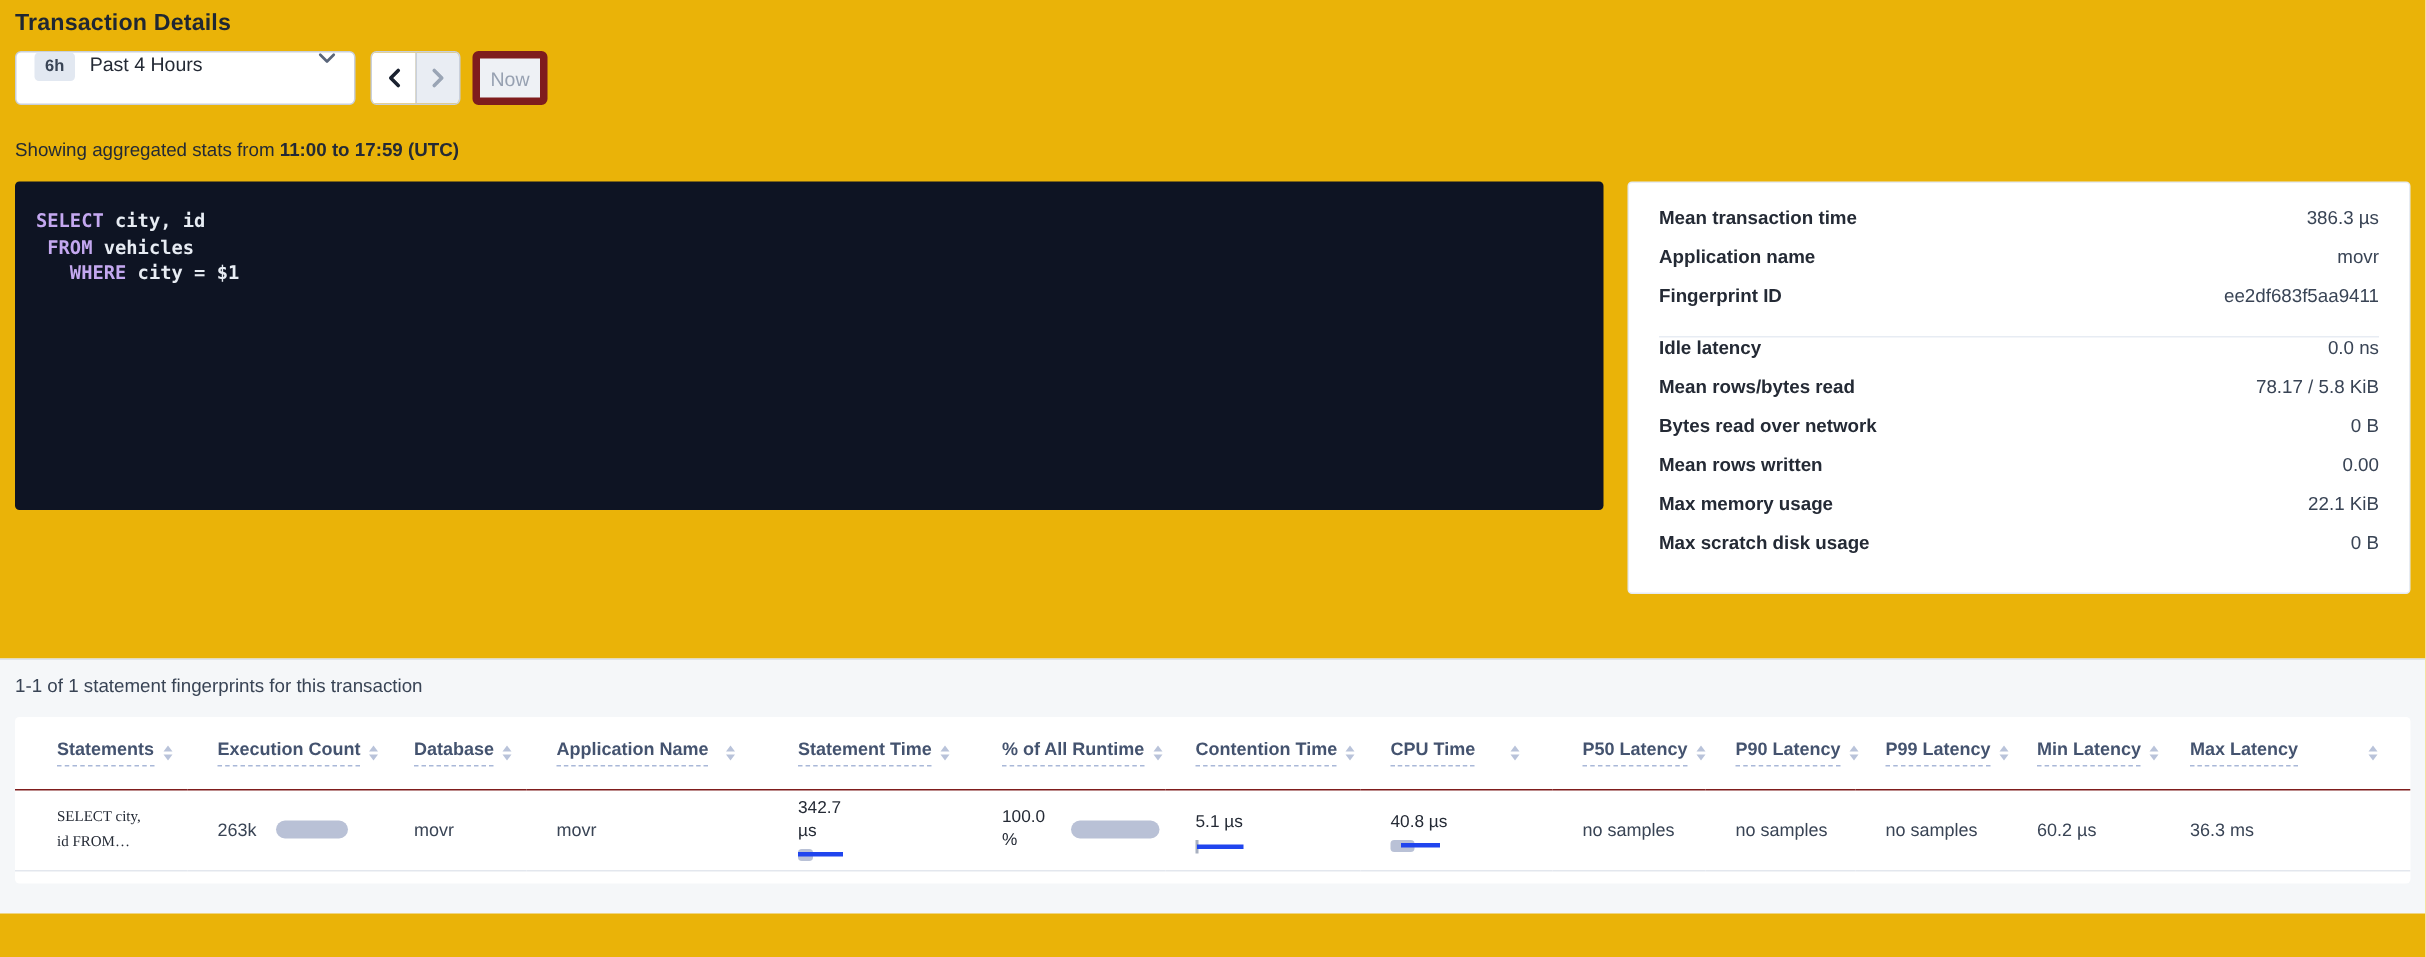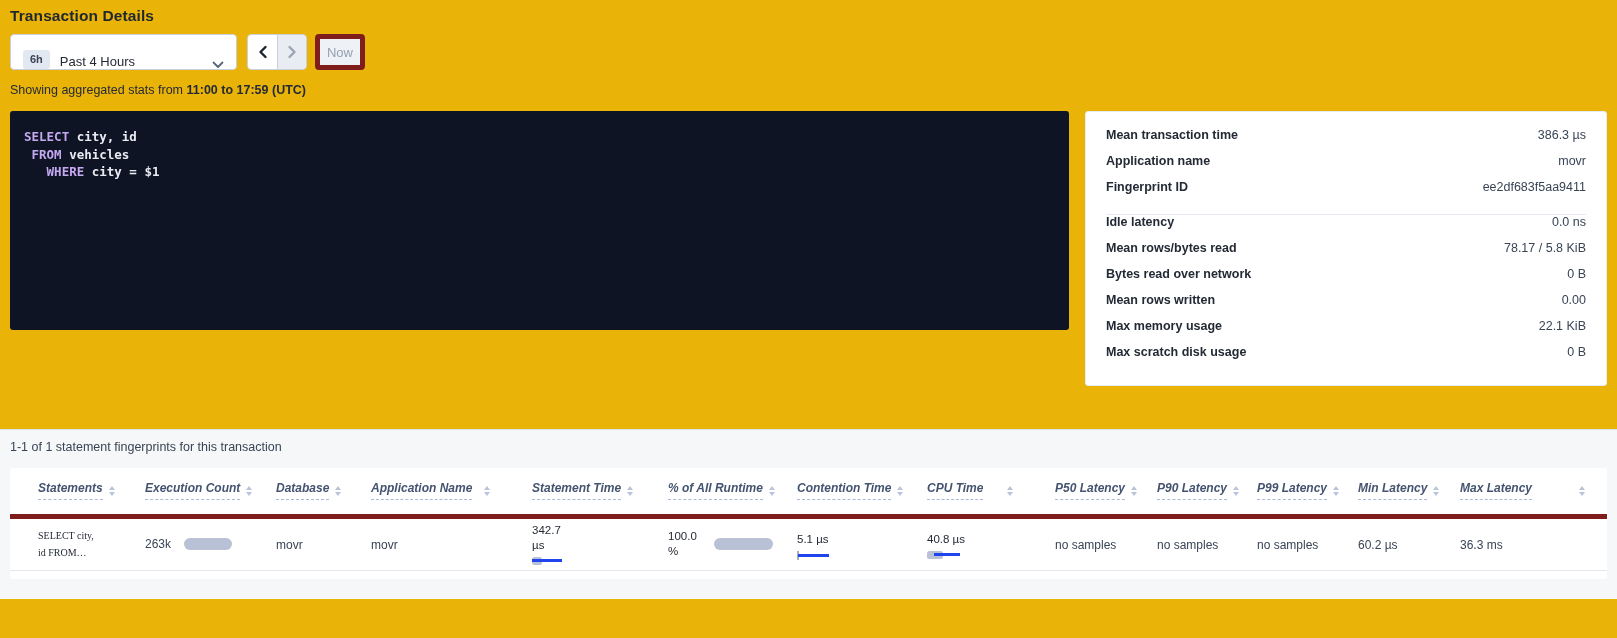--- a/index.html
+++ b/index.html
@@ -4,33 +4,33 @@
 <style>
   * { margin:0; padding:0; box-sizing:border-box; }
   html,body { background:#ffffff; }
   body { font-family:"Liberation Sans", sans-serif; color:#242a35; }
   .page { position:relative; width:1617px; height:638px; background:#eab308; overflow:hidden; }
 
   
   .top { padding:7px 10px 0 10px; }
   .page-title { font-size:15.5px; font-weight:700; color:#1f2733; letter-spacing:.1px; }
   .controls { display:flex; align-items:center; margin-top:9px; height:36px; }
-  .time-dropdown { display:flex; align-items:flex-end; width:227px; height:36px; background:#fff;
+  .time-dropdown { display:flex; align-items:flex-start; width:227px; height:36px; background:#fff;
     border:1px solid #c9d0dc; border-radius:4px; padding:0 12px; cursor:pointer; }
   .range-badge { background:#e2e8f1; color:#394455; font-size:11px; font-weight:700;
     padding:4px 7px; border-radius:3px; line-height:1; }
   .range-label { margin-left:10px; font-size:13px; color:#242a35; }
   .time-dropdown svg { margin-left:auto; }
   .arrow-group { display:flex; margin-left:10px; border:1px solid #c9d0dc; border-radius:4px; overflow:hidden; height:36px; }
   .arrow-btn { width:29px; height:34px; display:flex; align-items:center; justify-content:center;
     background:#fff; border:none; cursor:pointer; }
   .arrow-btn.next { background:#e9edf3; border-left:1px solid #c9d0dc; cursor:default; }
   .now-btn { margin-left:8px; width:50px; height:36px; border:5px solid #7f1d1d; border-radius:4px;
     background:#eef1f5; color:#97a1b1; font-size:13px; cursor:default; font-family:inherit;text-align:center; }
-  .stats-caption { margin-top:13px; font-size:12.5px; color:#242a35; }
+  .stats-caption { margin-top:23px; font-size:12.5px; color:#242a35; }
   .stats-caption b { font-weight:700; }
 
   
   .content-row { display:flex; align-items:flex-start; padding:0 10px; margin-top:14px; gap:16px; }
   .sql-box { flex:1 1 auto; height:219px; background:#0e1423; border-radius:3px; padding:17px 14px; }
   .sql-line { font-family:"DejaVu Sans Mono","Liberation Mono",monospace; font-size:12.5px;
     line-height:17.5px; font-weight:700; color:#e7ecf3; white-space:pre; }
   .sql-line .kw { color:#c4a8f0; }
 
   .summary-panel { width:522px; flex:0 0 522px; background:#fff; border:1px solid #e7ecf3; border-radius:3px;
@@ -43,21 +43,21 @@
 
   
   .lower { margin-top:43px; background:#f5f7f9; border-top:1px solid #dde3ea; height:170px; padding:8px 10px 0 10px; }
   .table-caption { font-size:12.5px; color:#394455; margin-top:2px; }
   .table-card { margin-top:14px; background:#ffffff; border-radius:3px; height:111px; overflow:hidden; }
   table { border-collapse:collapse; table-layout:fixed; width:1597px; }
   th, td { text-align:left; vertical-align:middle; padding-left:20px; padding-right:4px; }
   th:first-child, td:first-child { padding-left:28px; }
   thead tr { height:48px; }
   tbody tr { height:54px; }
-  thead tr { border-bottom:5px solid #7f1d1d;font-style:italic; }
+  thead tr { border-bottom:1px solid #7f1d1d; }
   tbody tr { border-bottom:1px solid #e3e7ee; }
   .th-inner { display:flex; align-items:center; justify-content:space-between; padding-right:18px; }
   .th-label { font-size:12px; font-weight:700; color:#44536f; border-bottom:1px dashed #a9b8d8; padding-bottom:4px; white-space:nowrap; }
   .sort-icon { display:flex; flex-direction:column; align-items:center; gap:2px; cursor:pointer; margin-left:6px; }
   .tri { width:0; height:0; border-left:3.5px solid transparent; border-right:3.5px solid transparent; }
   .tri.up { border-bottom:4px solid #b9c3da; }
   .tri.down { border-top:4px solid #b9c3da; }
 
   .stmt-cell { font-family:Liberation Serif, serif; font-size:10px;
     line-height:17px; color:#242a35; white-space:pre-line; cursor:pointer; }

